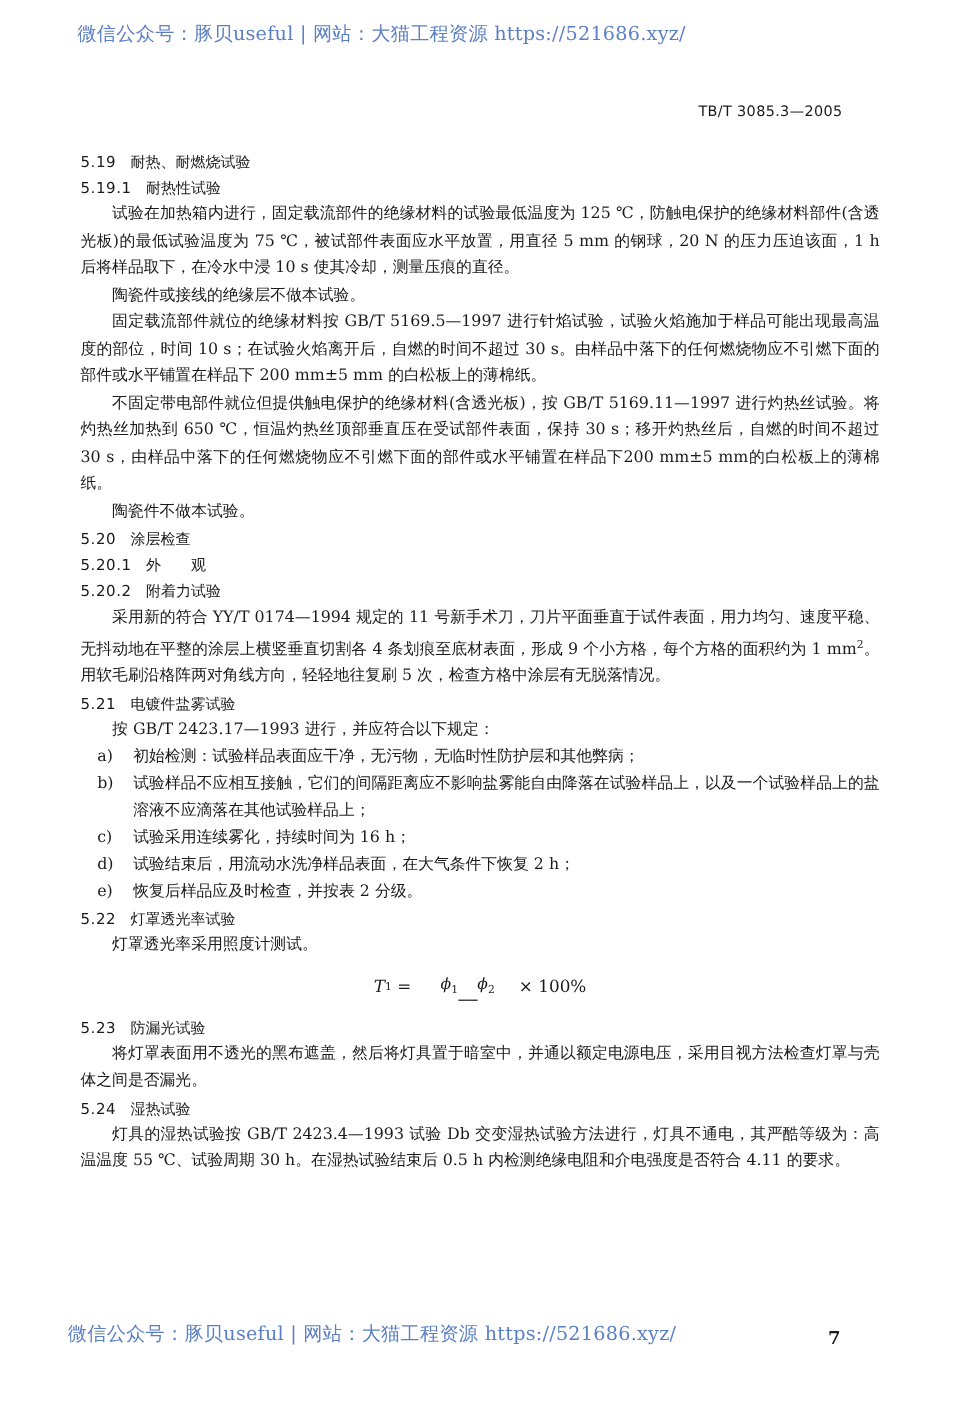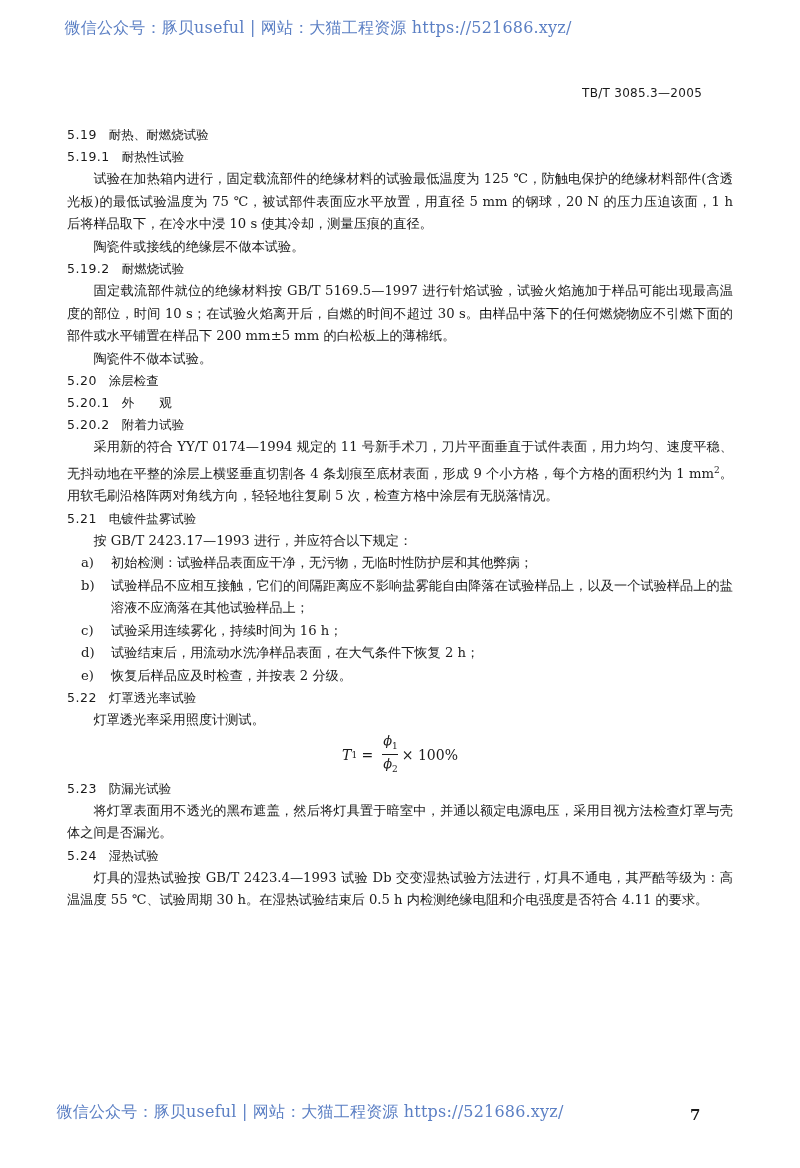--- a/index.html
+++ b/index.html
@@ -17,42 +17,42 @@
   .content { position: absolute; left: 67px; top: 124px; width: 666px; }
   .h { font-family: "DejaVu Sans", "Liberation Sans", sans-serif; font-weight: normal;
        font-size: 12.5px; height: 22px; line-height: 22px; white-space: nowrap; }
   .h .num { display: inline-block; margin-right: 12px; letter-spacing: 0.5px; }
   .p { font-size: 13.2px; line-height: 22.5px; text-indent: 2em; text-align: justify; margin: 0; }
   .list-item { display: flex; font-size: 13.2px; line-height: 22.5px; padding-left: 14px; }
   .list-item .mark { width: 30px; flex: 0 0 30px; }
   .list-item .txt { flex: 1; text-align: justify; }
   .formula { text-align: center; font-size: 14px; height: 46px; display: flex; justify-content: center; align-items: center; font-style: normal; }
   .formula .lhs { font-style: italic; }
-  .frac { display: inline-flex; flex-direction: column; align-items: flex-end; margin: 0 4px; font-size: 13px; line-height: 17px; }
+  .frac { display: inline-flex; flex-direction: row; align-items: flex-end; margin: 0 20px; font-size: 13px; line-height: 17px; }
   .frac .bar { border-top: 1px solid #1a1a1a; width: 16px; }
   sub { font-size: 9px; }
   sup { font-size: 9px; }
   .i { font-style: italic; }
 </style>
 </head>
 <body>
 
 <div class="watermark wm-top">微信公众号：豚贝useful | 网站：大猫工程资源 https://521686.xyz/</div>
 <div class="std-code">TB/T 3085.3—2005</div>
 
 <div class="content">
 
   <div class="h"><span class="num">5.19</span><span>耐热、耐燃烧试验</span></div>
 
   <div class="h"><span class="num">5.19.1</span><span>耐热性试验</span></div>
   <p class="p">试验在加热箱内进行，固定载流部件的绝缘材料的试验最低温度为 125 ℃，防触电保护的绝缘材料部件(含透光板)的最低试验温度为 75 ℃，被试部件表面应水平放置，用直径 5 mm 的钢球，20 N 的压力压迫该面，1 h 后将样品取下，在冷水中浸 10 s 使其冷却，测量压痕的直径。</p>
   <p class="p">陶瓷件或接线的绝缘层不做本试验。</p>
 
-  <div class="h"><span class="num">5.19.2</span><span>耐燃烧试验</span></div>
   <p class="p">固定载流部件就位的绝缘材料按 GB/T 5169.5—1997 进行针焰试验，试验火焰施加于样品可能出现最高温度的部位，时间 10 s；在试验火焰离开后，自燃的时间不超过 30 s。由样品中落下的任何燃烧物应不引燃下面的部件或水平铺置在样品下 200 mm±5 mm 的白松板上的薄棉纸。</p>
+  <p class="p">不固定带电部件就位但提供触电保护的绝缘材料(含透光板)，按 GB/T 5169.11—1997 进行灼热丝试验。将灼热丝加热到 650 ℃，恒温灼热丝顶部垂直压在受试部件表面，保持 30 s；移开灼热丝后，自燃的时间不超过 30 s，由样品中落下的任何燃烧物应不引燃下面的部件或水平铺置在样品下200 mm±5 mm的白松板上的薄棉纸。</p>
   <p class="p">陶瓷件不做本试验。</p>
 
   <div class="h"><span class="num">5.20</span><span>涂层检查</span></div>
   <div class="h"><span class="num">5.20.1</span><span>外　　观</span></div>
 
   <div class="h"><span class="num">5.20.2</span><span>附着力试验</span></div>
   <p class="p"><span>采用新的符合 YY/T 0174—1994 规定的 11 号新手术刀，刀片平面垂直于试件表面，用力均匀、速度平稳、无抖动地在平整的涂层上横竖垂直切割各 4 条划痕至底材表面，形成 9 个小方格，每个方格的面积约为 1 mm</span><sup>2</sup><span>。用软毛刷沿格阵两对角线方向，轻轻地往复刷 5 次，检查方格中涂层有无脱落情况。</span></p>
 
   <div class="h"><span class="num">5.21</span><span>电镀件盐雾试验</span></div>
   <p class="p">按 GB/T 2423.17—1993 进行，并应符合以下规定：</p>

